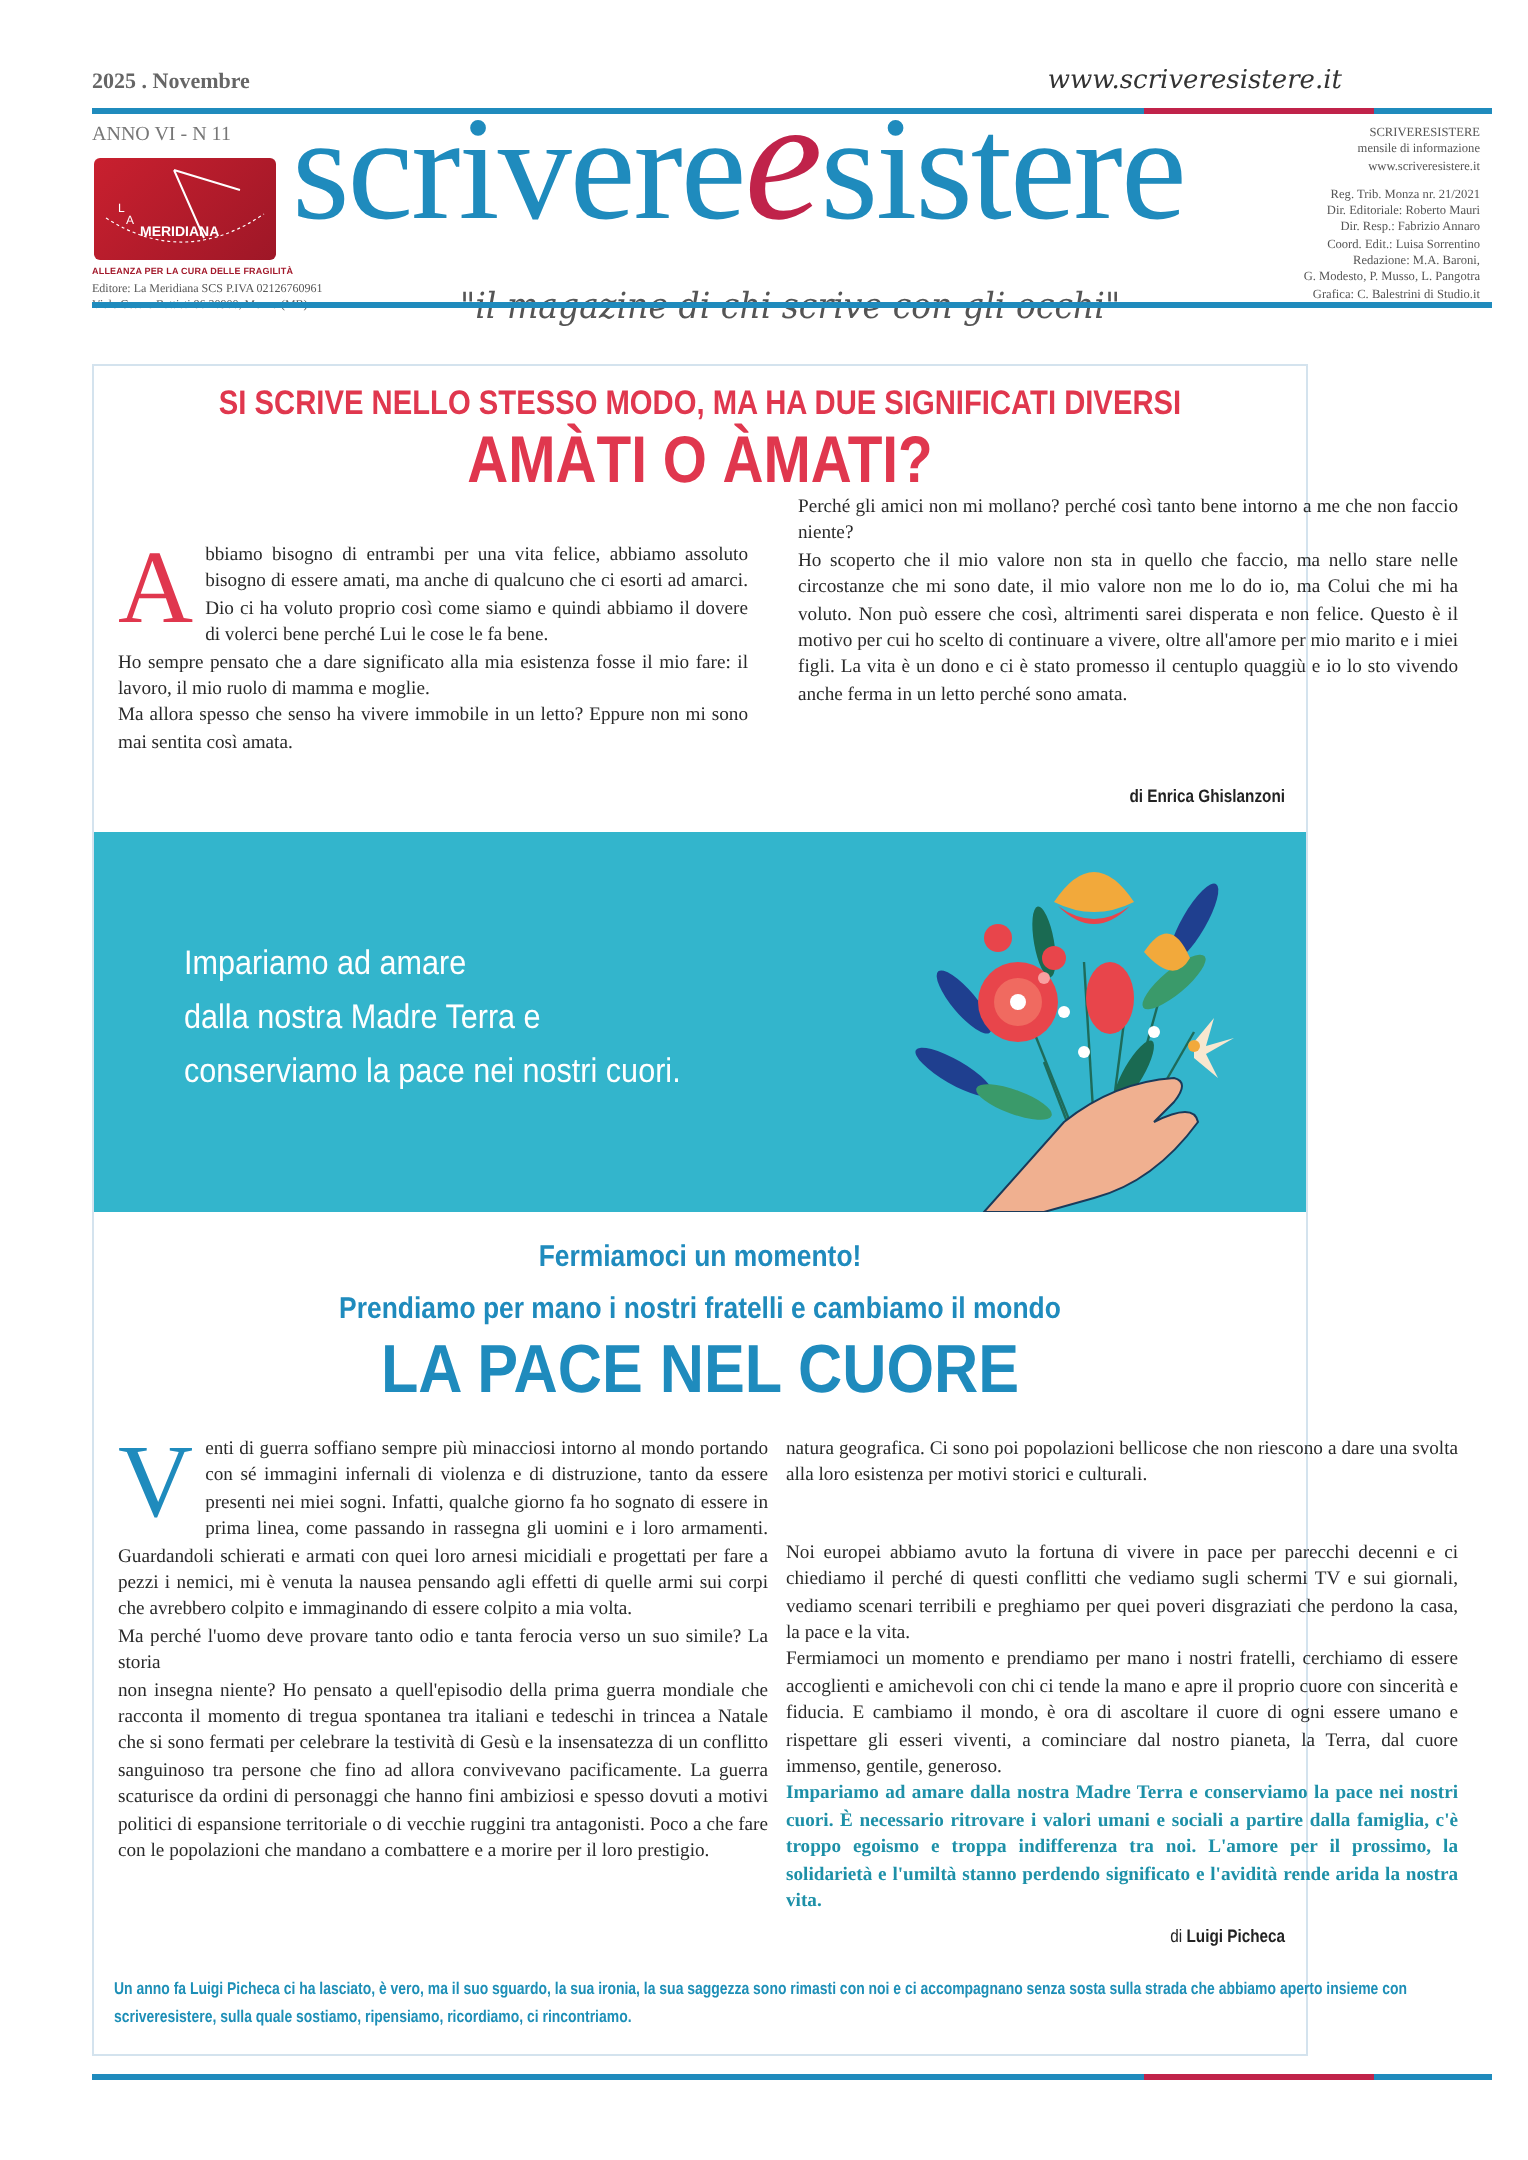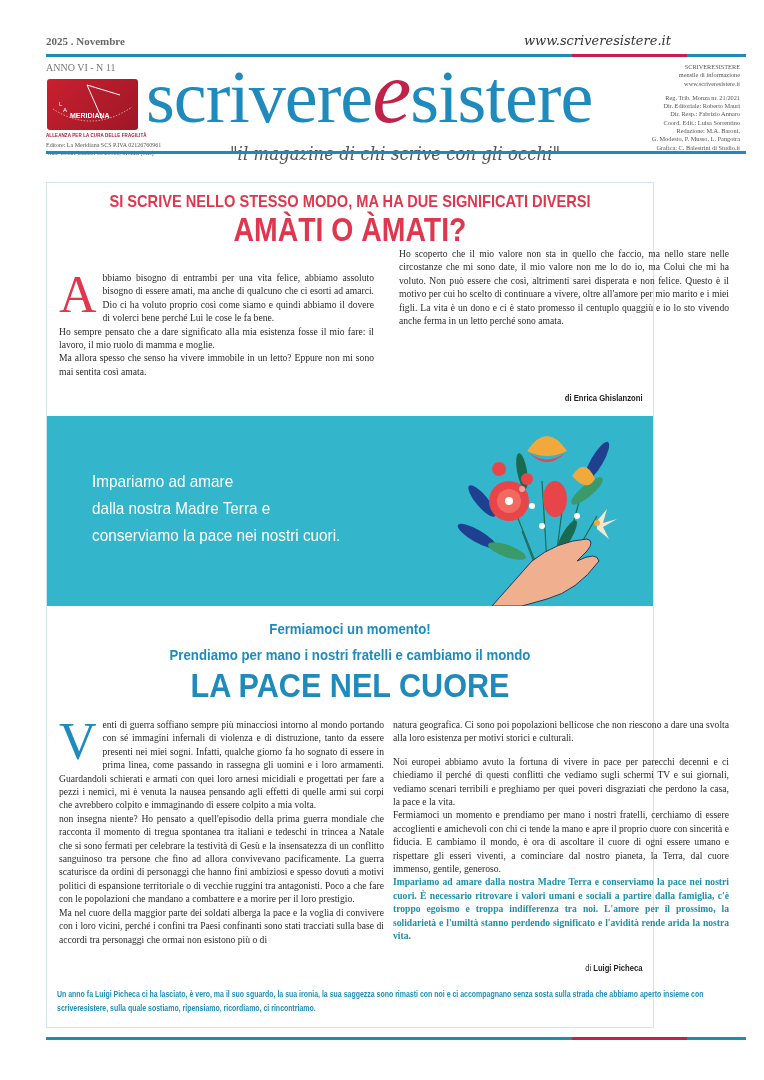--- a/index.html
+++ b/index.html
@@ -16,21 +16,21 @@
   .rule-mid { top: 151px; height: 3px; }
   .rule-bottom { top: 1037px; }
   .rule-bottom .red { left: 526px; width: 115px; }
 
   .issue { position: absolute; left: 46px; top: 62px; font-size: 10px; font-weight: normal; color: #777; font-family: "Liberation Serif", serif; }
   .logo { position: absolute; left: 47px; top: 79px; width: 91px; height: 51px; background: linear-gradient(135deg, #c9202f, #9e1727); border-radius: 3px; overflow: hidden; }
   .logo svg { position: absolute; left: 0; top: 0; }
   .logo-caption { position: absolute; left: 46px; top: 133px; font-size: 4.5px; color: #a3192b; font-family: "Liberation Sans", sans-serif; font-weight: bold; letter-spacing: 0.1px; }
   .publisher { position: absolute; left: 46px; top: 141px; font-size: 6px; color: #555; line-height: 8px; font-family: "Liberation Serif", serif; }
 
-  .brand { position: absolute; left: 146px; top: 56px; font-size: 74px; line-height: 74px; color: #1f8bbd; font-family: "Liberation Serif", serif; letter-spacing: -1px; white-space: nowrap; }
+  .brand { position: absolute; left: 146px; top: 44px; font-size: 74px; line-height: 74px; color: #1f8bbd; font-family: "Liberation Serif", serif; letter-spacing: -1px; white-space: nowrap; }
   .brand .e { color: #c0234a; font-style: italic; font-size: 88px; }
   .tagline { position: absolute; left: 230px; top: 143px; font-size: 18px; font-style: italic; color: #555; font-family: "DejaVu Serif", serif; letter-spacing: 0; transform: scaleX(0.92); transform-origin: left; white-space: nowrap; }
 
   .imprint { position: absolute; right: 24px; top: 63px; width: 130px; text-align: right; font-size: 6.3px; color: #555; line-height: 8.3px; font-family: "Liberation Serif", serif; }
   .imprint .gap { height: 6px; }
 
   .panel { position: absolute; left: 46px; width: 608px; border: 1px solid #d4e3ee; background: #fff; }
   .panel1 { top: 182px; height: 424px; }
   .panel2 { top: 606px; height: 422px; border-top: none; text-decoration: underline; }
 
@@ -49,21 +49,21 @@
   .banner { position: absolute; left: 0; right: 0; top: 233px; height: 190px; background: #33b5cc; overflow: hidden; }
   .banner-text { position: absolute; left: 45px; top: 52px; color: #fff; font-family: "Liberation Sans", sans-serif; font-size: 17px; line-height: 27px; font-weight: normal; transform: scaleX(0.9); transform-origin: left; }
   .bouquet { position: absolute; left: 390px; top: 5px; }
 
   .kicker2a { position: absolute; left: 0; right: 0; top: 14px; text-align: center; color: #1f8bbd; font-family: "Liberation Sans", sans-serif; font-weight: bold; font-size: 15px; transform: scaleX(0.88); }
   .kicker2b { position: absolute; left: 0; right: 0; top: 40px; text-align: center; color: #1f8bbd; font-family: "Liberation Sans", sans-serif; font-weight: bold; font-size: 15px; transform: scaleX(0.88); }
   .title2 { position: absolute; left: 0; right: 0; top: 60px; text-align: center; color: #1f8bbd; font-family: "Liberation Sans", sans-serif; font-weight: bold; font-size: 34px; transform: scaleX(0.9); }
 
   .a2-left { left: 12px; top: 112px; width: 325px; }
   .a2-right { left: 346px; top: 112px; width: 336px; }
-  .a2-right p.spaced { margin-top: 10px; }
+  .a2-right p.spaced { margin-top: 25px; }
   .highlight { color: #1d90a8; font-weight: bold; margin-top: 13px; }
   .byline2 { top: 357px; font-weight: normal; }
   .byline2 b { font-weight: bold; }
   .footnote { position: absolute; left: 10px; right: 10px; top: 381px; color: #1d8fb7; font-family: "Liberation Sans", sans-serif; font-size: 8.5px; line-height: 14px; font-weight: bold; transform: scaleX(0.82); transform-origin: left; width: 830px; }
 </style>
 </head>
 <body>
 
 <div class="date">2025 . Novembre</div>
 <div class="site-url">www.scriveresistere.it</div>
@@ -108,20 +108,21 @@
 <div class="panel panel1">
   <div class="kicker1">SI SCRIVE NELLO STESSO MODO, MA HA DUE SIGNIFICATI DIVERSI</div>
   <div class="title1">AMÀTI O ÀMATI?</div>
 
   <div class="col a1-left">
     <p><span class="dropcap">A</span><span>bbiamo bisogno di entrambi per una vita felice, abbiamo assoluto bisogno di essere amati, ma anche di qualcuno che ci esorti ad amarci. Dio ci ha voluto proprio così come siamo e quindi abbiamo il dovere di volerci bene perché Lui le cose le fa bene.</span></p>
     <p>Ho sempre pensato che a dare significato alla mia esistenza fosse il mio fare: il lavoro, il mio ruolo di mamma e moglie.</p>
     <p>Ma allora spesso che senso ha vivere immobile in un letto? Eppure non mi sono mai sentita così amata.</p>
   </div>
   <div class="col a1-right">
+    <p>Perché gli amici non mi mollano? perché così tanto bene intorno a me che non faccio niente?</p>
     <p>Ho scoperto che il mio valore non sta in quello che faccio, ma nello stare nelle circostanze che mi sono date, il mio valore non me lo do io, ma Colui che mi ha voluto. Non può essere che così, altrimenti sarei disperata e non felice. Questo è il motivo per cui ho scelto di continuare a vivere, oltre all'amore per mio marito e i miei figli. La vita è un dono e ci è stato promesso il centuplo quaggiù e io lo sto vivendo anche ferma in un letto perché sono amata.</p>
   </div>
   <div class="byline byline1">di Enrica Ghislanzoni</div>
 
   <div class="banner">
     <div class="banner-text">
       <div>Impariamo ad amare</div>
       <div>dalla nostra Madre Terra e</div>
       <div>conserviamo la pace nei nostri cuori.</div>
     </div>
@@ -167,22 +168,22 @@
   </div>
 </div>
 
 <div class="panel panel2">
   <div class="kicker2a">Fermiamoci un momento!</div>
   <div class="kicker2b">Prendiamo per mano i nostri fratelli e cambiamo il mondo</div>
   <div class="title2">LA PACE NEL CUORE</div>
 
   <div class="col a2-left">
     <p><span class="dropcap blue">V</span><span>enti di guerra soffiano sempre più minacciosi intorno al mondo portando con sé immagini infernali di violenza e di distruzione, tanto da essere presenti nei miei sogni. Infatti, qualche giorno fa ho sognato di essere in prima linea, come passando in rassegna gli uomini e i loro armamenti. Guardandoli schierati e armati con quei loro arnesi micidiali e progettati per fare a pezzi i nemici, mi è venuta la nausea pensando agli effetti di quelle armi sui corpi che avrebbero colpito e immaginando di essere colpito a mia volta.</span></p>
+    <p>Ma perché l'uomo deve provare tanto odio e tanta ferocia verso un suo simile? La storia</p>
     <p>non insegna niente? Ho pensato a quell'episodio della prima guerra mondiale che racconta il momento di tregua spontanea tra italiani e tedeschi in trincea a Natale che si sono fermati per celebrare la testività di Gesù e la insensatezza di un conflitto sanguinoso tra persone che fino ad allora convivevano pacificamente. La guerra scaturisce da ordini di personaggi che hanno fini ambiziosi e spesso dovuti a motivi politici di espansione territoriale o di vecchie ruggini tra antagonisti. Poco a che fare con le popolazioni che mandano a combattere e a morire per il loro prestigio.</p>
-    <p>Ma nel cuore della maggior parte dei soldati alberga la pace e la voglia di convivere con i loro vicini, perché i confini tra Paesi confinanti sono stati tracciati sulla base di accordi tra personaggi che ormai non esistono più o di</p>
   </div>
   <div class="col a2-right">
     <p>natura geografica. Ci sono poi popolazioni bellicose che non riescono a dare una svolta alla loro esistenza per motivi storici e culturali.</p>
     <p class="spaced">Noi europei abbiamo avuto la fortuna di vivere in pace per parecchi decenni e ci chiediamo il perché di questi conflitti che vediamo sugli schermi TV e sui giornali, vediamo scenari terribili e preghiamo per quei poveri disgraziati che perdono la casa, la pace e la vita.</p>
     <p>Fermiamoci un momento e prendiamo per mano i nostri fratelli, cerchiamo di essere accoglienti e amichevoli con chi ci tende la mano e apre il proprio cuore con sincerità e fiducia. E cambiamo il mondo, è ora di ascoltare il cuore di ogni essere umano e rispettare gli esseri viventi, a cominciare dal nostro pianeta, la Terra, dal cuore immenso, gentile, generoso.</p>
     <p class="highlight">Impariamo ad amare dalla nostra Madre Terra e conserviamo la pace nei nostri cuori. È necessario ritrovare i valori umani e sociali a partire dalla famiglia, c'è troppo egoismo e troppa indifferenza tra noi. L'amore per il prossimo, la solidarietà e l'umiltà stanno perdendo significato e l'avidità rende arida la nostra vita.</p>
   </div>
   <div class="byline byline2"><span>di </span><b>Luigi Picheca</b></div>
 
   <div class="footnote">Un anno fa Luigi Picheca ci ha lasciato, è vero, ma il suo sguardo, la sua ironia, la sua saggezza sono rimasti con noi e ci accompagnano senza sosta sulla strada che abbiamo aperto insieme con scriveresistere, sulla quale sostiamo, ripensiamo, ricordiamo, ci rincontriamo.</div>

